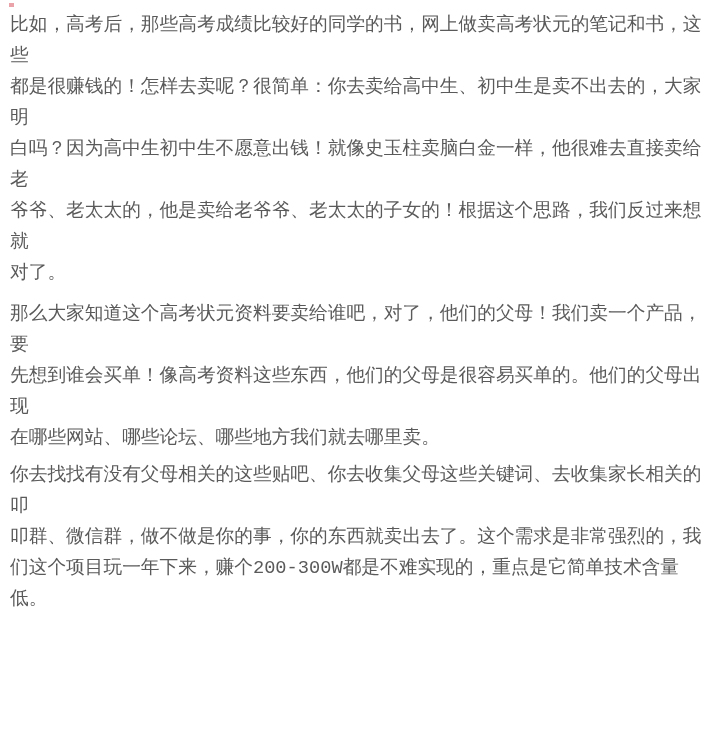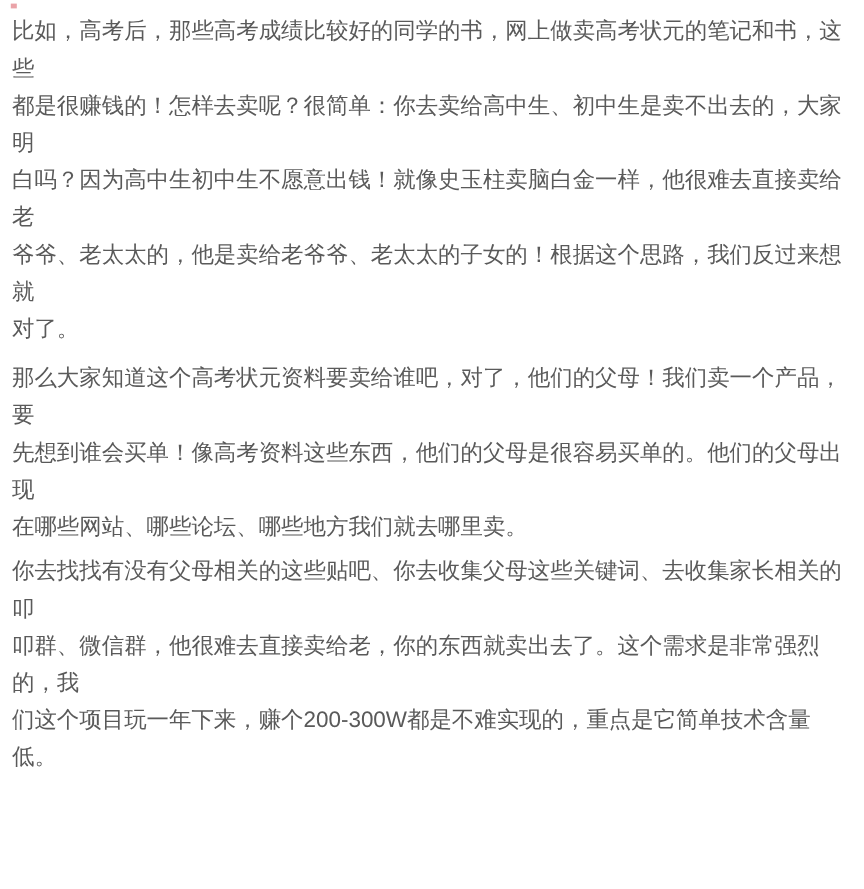--- a/index.html
+++ b/index.html
@@ -2,21 +2,21 @@
 <html><head>
 <meta charset="utf-8">
 <style>
   html, body { margin: 0; padding: 0; }
   .page {
     position: relative;
     width: 720px;
     height: 644px;
     background: #ffffff;
     overflow: hidden;
-    font-family: Liberation Sans, sans-serif;
+    font-family: Liberation Mono, monospace;
   }
   .content {
     padding: 10px 10px 0 10px;
     font-size: 18.7px;
     line-height: 31px;
     color: #5a5a5a;
     font-weight: 400;
   }
   .para {
     margin: 0;
@@ -54,21 +54,21 @@
   <div class="content">
     <p class="para p1">比如，高考后，那些高考成绩比较好的同学的书，网上做卖高考状元的笔记和书，这些
 都是很赚钱的！怎样去卖呢？很简单：你去卖给高中生、初中生是卖不出去的，大家明
 白吗？因为高中生初中生不愿意出钱！就像史玉柱卖脑白金一样，他很难去直接卖给老
 爷爷、老太太的，他是卖给老爷爷、老太太的子女的！根据这个思路，我们反过来想就
 对了。</p>
     <p class="para p2">那么大家知道这个高考状元资料要卖给谁吧，对了，他们的父母！我们卖一个产品，要
 先想到谁会买单！像高考资料这些东西，他们的父母是很容易买单的。他们的父母出现
 在哪些网站、哪些论坛、哪些地方我们就去哪里卖。</p>
     <p class="para p3">你去找找有没有父母相关的这些贴吧、你去收集父母这些关键词、去收集家长相关的叩
-叩群、微信群，他很难去直接卖给老，你的东西就卖出去了。这个需求是非常强烈的，我
+叩群、微信群，做不做是你的事，你的东西就卖出去了。这个需求是非常强烈的，我
 们这个项目玩一年下来，赚个200-300W都是不难实现的，重点是它简单技术含量低。</p>
     <p class="para p4">我在这说了，去研究100个竞争对手，研究100个案例，然后模仿，然后傻逼式地去执
 行，赚钱就是水到渠成的事情！做不做是你的事，赚不赚钱也是你的事，跟我没半毛钱
 关系！</p>
 
   </div>
 
   <div class="watermark">知乎 @潦怕挡</div>
 </div>
 

